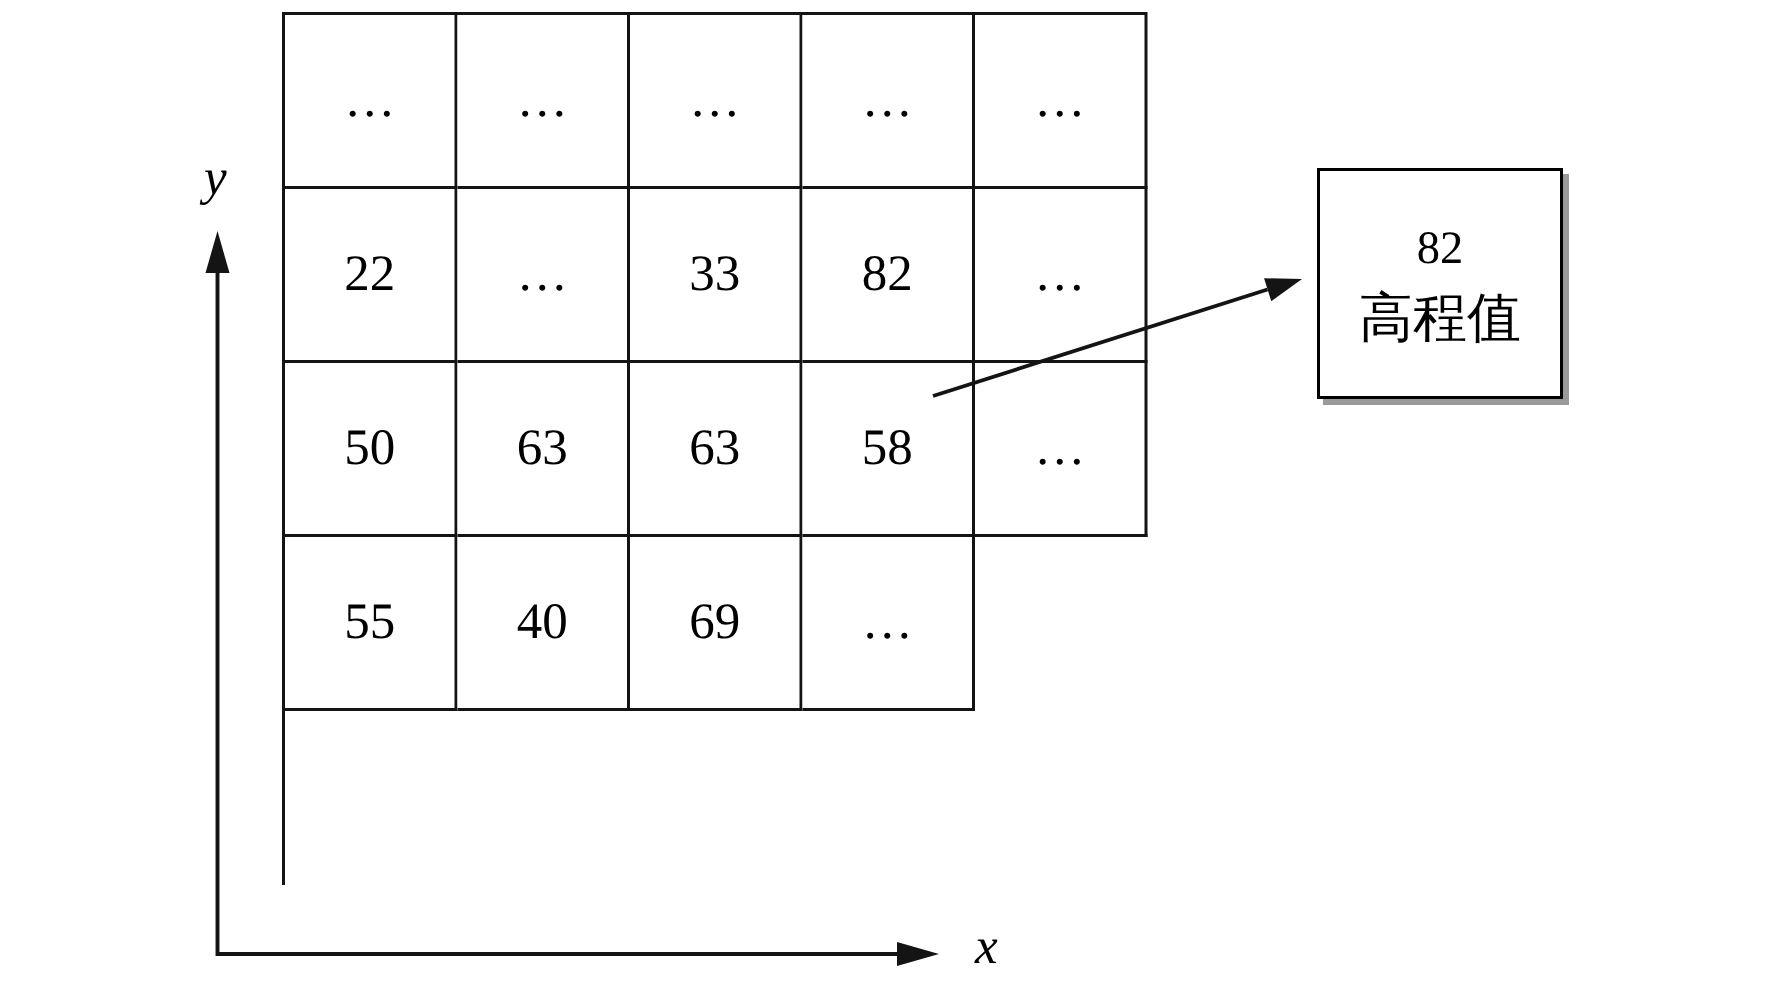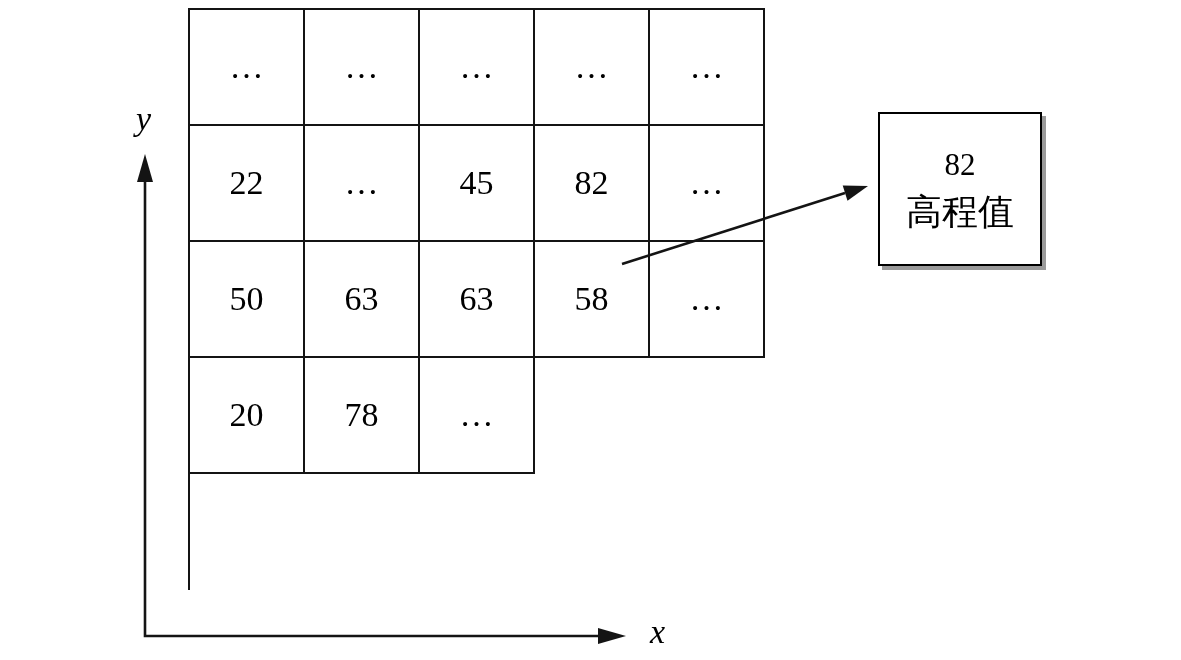--- a/index.html
+++ b/index.html
@@ -91,32 +91,33 @@
   <div class="grid">
     <div class="cell">…</div>
     <div class="cell">…</div>
     <div class="cell">…</div>
     <div class="cell">…</div>
     <div class="cell">…</div>
 
     <div class="cell">22</div>
     <div class="cell">…</div>
 
-    <div class="cell">45</div>
+    <div class="cell">33</div>
     <div class="cell">82</div>
     <div class="cell">…</div>
 
     <div class="cell">50</div>
     <div class="cell">63</div>
     <div class="cell">63</div>
     <div class="cell">58</div>
     <div class="cell">…</div>
 
-    <div class="cell">20</div>
-    <div class="cell">78</div>
+    <div class="cell">55</div>
+    <div class="cell">40</div>
+    <div class="cell">69</div>
     <div class="cell">…</div>
   </div>
 
   <svg class="overlay" width="1181" height="660" viewBox="0 0 1181 660" xmlns="http://www.w3.org/2000/svg">
 
     <polyline points="145,172 145,636 604,636" fill="none" stroke="#141414" stroke-width="2.6"></polyline>
 
     <polygon points="145,154 137,182 153,182" fill="#141414"></polygon>
 
     <polygon points="626,636 598,628 598,644" fill="#141414"></polygon>

